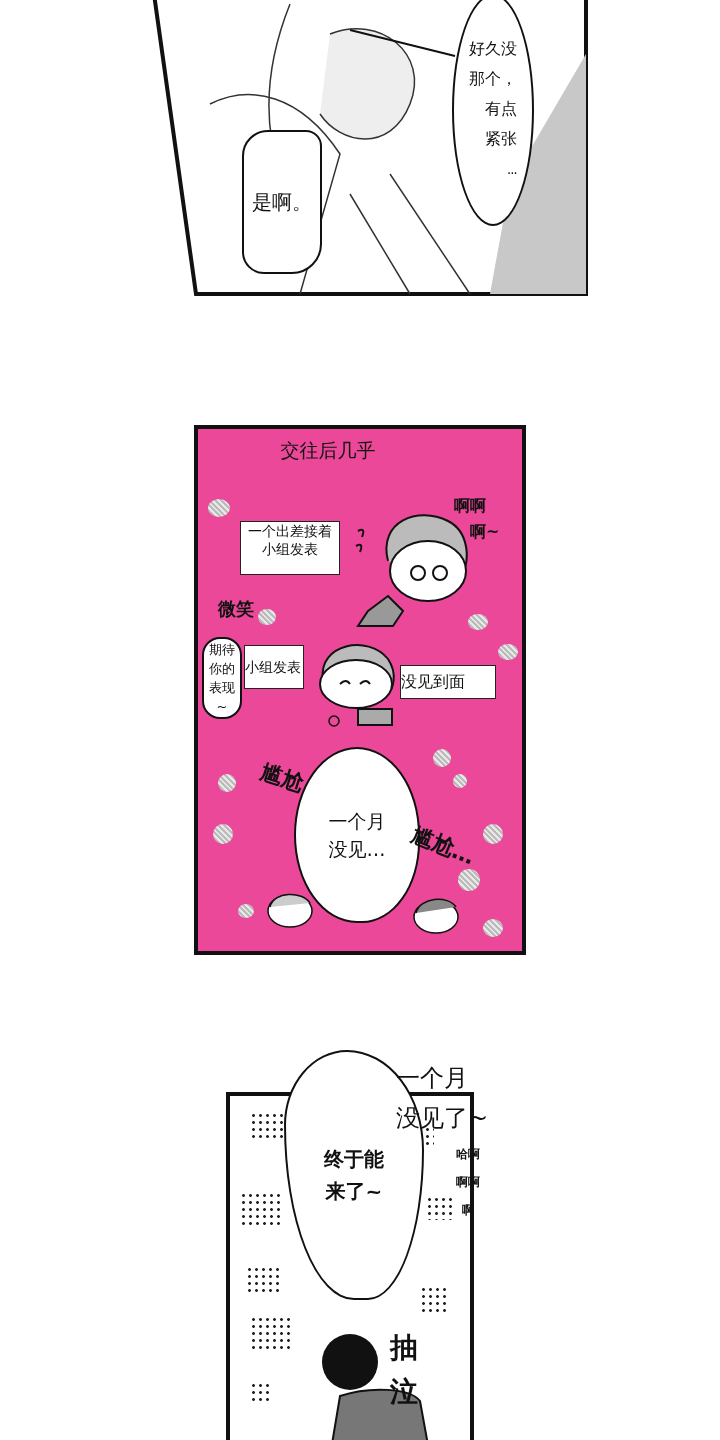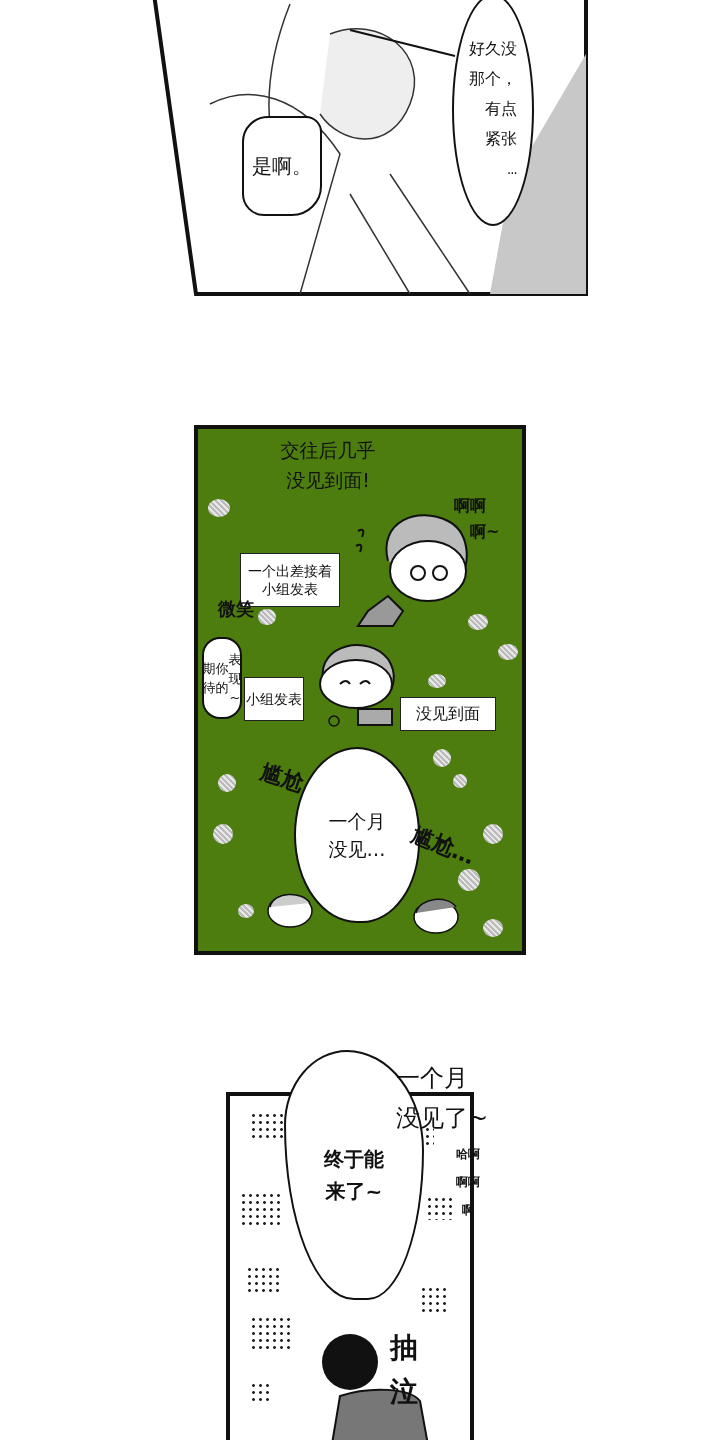--- a/index.html
+++ b/index.html
@@ -1,21 +1,21 @@
 <!DOCTYPE html>
 <html><head>
 <meta charset="utf-8">
 <style>
   html,body{margin:0;padding:0;background:#fff;}
   body{width:720px;height:1440px;position:relative;overflow:hidden;font-family:"DejaVu Sans","Liberation Sans",sans-serif;color:#111;}
   .abs{position:absolute;}
-  .panel{position:absolute;border:4px solid #111;background:#4d7c0f;overflow:hidden;box-sizing:border-box;}
+  .panel{position:absolute;border:4px solid #111;background:#ec4899;overflow:hidden;box-sizing:border-box;}
   .vtext{font-size:16px;line-height:30px;text-align:right;font-family:Liberation Mono, monospace;}
   .bubble{position:absolute;border:2px solid #111;background:#fff;display:flex;align-items:center;justify-content:center;text-align:center;box-sizing:border-box;}
-  .box{position:absolute;border:1.5px solid #222;background:#fff;font-size:14px;text-align:center;box-sizing:border-box;display:flex;align-items:center;justify-content:center;line-height:18px;margin-top:32px;}
+  .box{position:absolute;border:1.5px solid #222;background:#fff;font-size:14px;text-align:center;box-sizing:border-box;display:flex;align-items:center;justify-content:flex-start;line-height:18px;}
   .sfx{position:absolute;font-weight:bold;font-size:22px;color:#111;}
   .dot{position:absolute;border-radius:50%;background:repeating-linear-gradient(45deg,#bbb 0 2px,#e8e8e8 2px 4px);}
   .pat{position:absolute;width:34px;height:30px;background:radial-gradient(circle,#222 1.2px,transparent 1.6px) 0 0/7px 7px;}
 </style>
 </head>
 <body>
 
 <div class="abs" style="left:150px;top:-6px;width:438px;height:306px;">
   <svg class="abs" width="438" height="306" style="left:0;top:0">
     <polygon points="4,0 436,0 436,300 46,300" fill="#fff" stroke="#111" stroke-width="4"></polygon>
@@ -28,21 +28,21 @@
   </svg>
   <div class="bubble" style="left:302px;top:0;width:82px;height:232px;border-radius:50%;">
     <div class="vtext">
       <div>好久没</div>
       <div>那个，</div>
       <div>有点</div>
       <div>紧张</div>
       <div>…</div>
     </div>
   </div>
-  <div class="bubble" style="left:92px;top:122px;width:80px;height:100px;border-radius:26px 16px 30px 22px;">
+  <div class="bubble" style="left:92px;top:136px;width:80px;height:144px;border-radius:26px 16px 30px 22px;">
     <span style="font-size:20px">是啊。</span>
   </div>
 </div>
 
 <div class="panel" style="left:194px;top:425px;width:332px;height:530px;">
   <div class="dot" style="left:10px;top:70px;width:22px;height:18px"></div>
   <div class="dot" style="left:60px;top:180px;width:18px;height:16px"></div>
   <div class="dot" style="left:270px;top:185px;width:20px;height:16px"></div>
   <div class="dot" style="left:300px;top:215px;width:20px;height:16px"></div>
   <div class="dot" style="left:230px;top:245px;width:18px;height:14px"></div>
@@ -50,40 +50,39 @@
   <div class="dot" style="left:235px;top:320px;width:18px;height:18px"></div>
   <div class="dot" style="left:255px;top:345px;width:14px;height:14px"></div>
   <div class="dot" style="left:15px;top:395px;width:20px;height:20px"></div>
   <div class="dot" style="left:285px;top:395px;width:20px;height:20px"></div>
   <div class="dot" style="left:260px;top:440px;width:22px;height:22px"></div>
   <div class="dot" style="left:285px;top:490px;width:20px;height:18px"></div>
   <div class="dot" style="left:40px;top:475px;width:16px;height:14px"></div>
 
   <div class="abs" style="left:60px;top:6px;width:140px;text-align:center;font-size:19px;line-height:30px;">
     <div>交往后几乎</div>
-    <div>没见到面!</div>
   </div>
   <div class="abs" style="left:256px;top:64px;font-size:16px;line-height:26px;font-weight:bold;">
     <div>啊啊</div>
     <div style="padding-left:16px">啊~</div>
   </div>
   <div class="box" style="left:42px;top:92px;width:100px;height:54px;flex-direction:column;">
     <div>一个出差接着</div>
     <div>小组发表</div>
   </div>
   <svg class="abs" width="150" height="130" style="left:150px;top:72px">
     <path d="M40,60 C30,20 70,5 100,20 C120,30 125,60 110,80" fill="#bbb" stroke="#111" stroke-width="2"></path>
     <ellipse cx="80" cy="70" rx="38" ry="30" fill="#fff" stroke="#111" stroke-width="2"></ellipse>
     <circle cx="70" cy="72" r="7" fill="none" stroke="#111" stroke-width="2"></circle>
     <circle cx="92" cy="72" r="7" fill="none" stroke="#111" stroke-width="2"></circle>
     <path d="M20,110 L40,95 L55,110 L45,125 L10,125 Z" fill="#999" stroke="#111" stroke-width="2"></path>
     <path d="M10,30 q8,-4 4,6 M8,45 q8,-4 4,6" stroke="#111" fill="none" stroke-width="2"></path>
   </svg>
   <div class="sfx" style="left:20px;top:168px;font-size:18px;">微笑</div>
-  <div class="bubble" style="left:4px;top:208px;width:40px;height:82px;border-radius:18px;font-size:13px;line-height:19px;flex-direction:row;">
+  <div class="bubble" style="left:4px;top:208px;width:40px;height:82px;border-radius:18px;font-size:13px;line-height:19px;flex-direction:column;">
     <div>期待</div>
     <div>你的</div>
     <div>表现~</div>
   </div>
   <div class="box" style="left:46px;top:216px;width:60px;height:44px;">
     <span>小组发表</span>
   </div>
   <svg class="abs" width="100" height="110" style="left:110px;top:200px">
     <path d="M15,50 C10,15 60,5 80,30 C90,45 85,60 80,65" fill="#bbb" stroke="#111" stroke-width="2"></path>
     <ellipse cx="48" cy="55" rx="36" ry="24" fill="#fff" stroke="#111" stroke-width="2"></ellipse>

